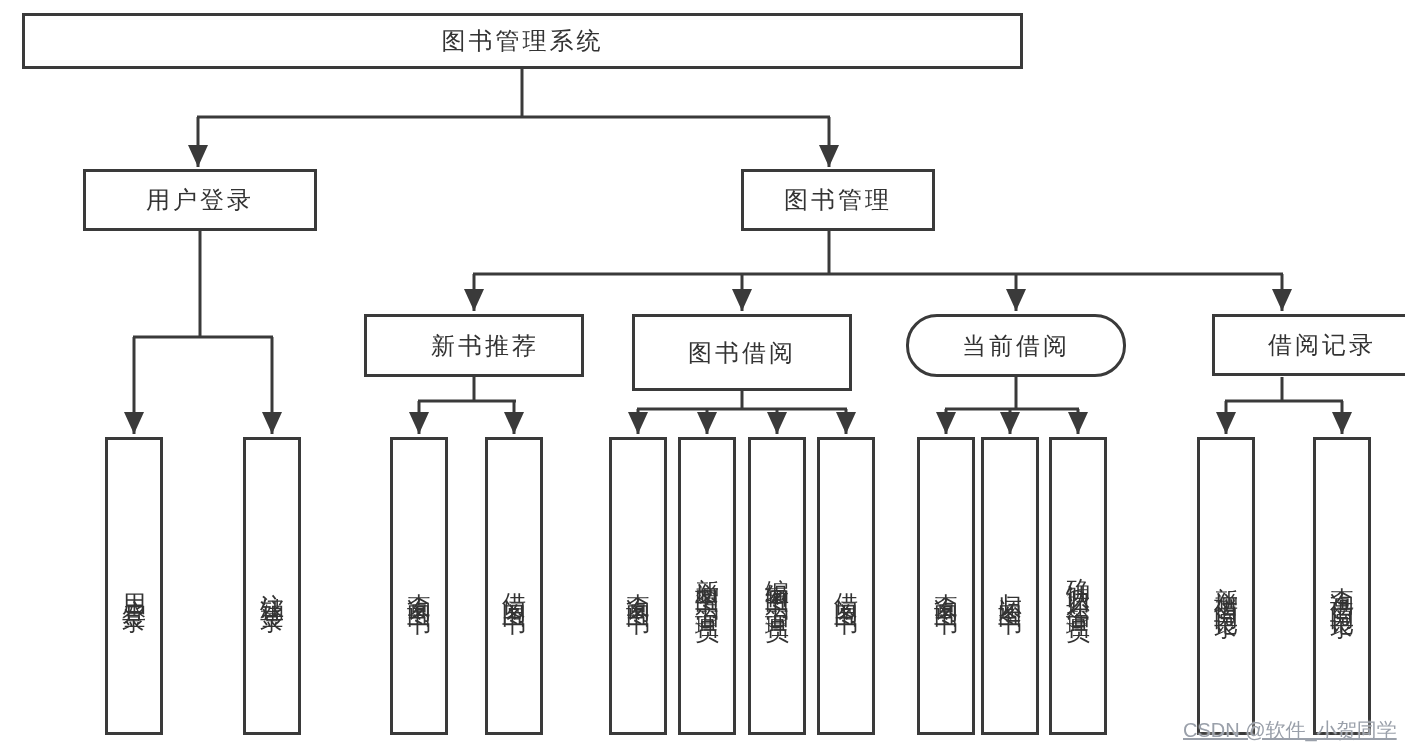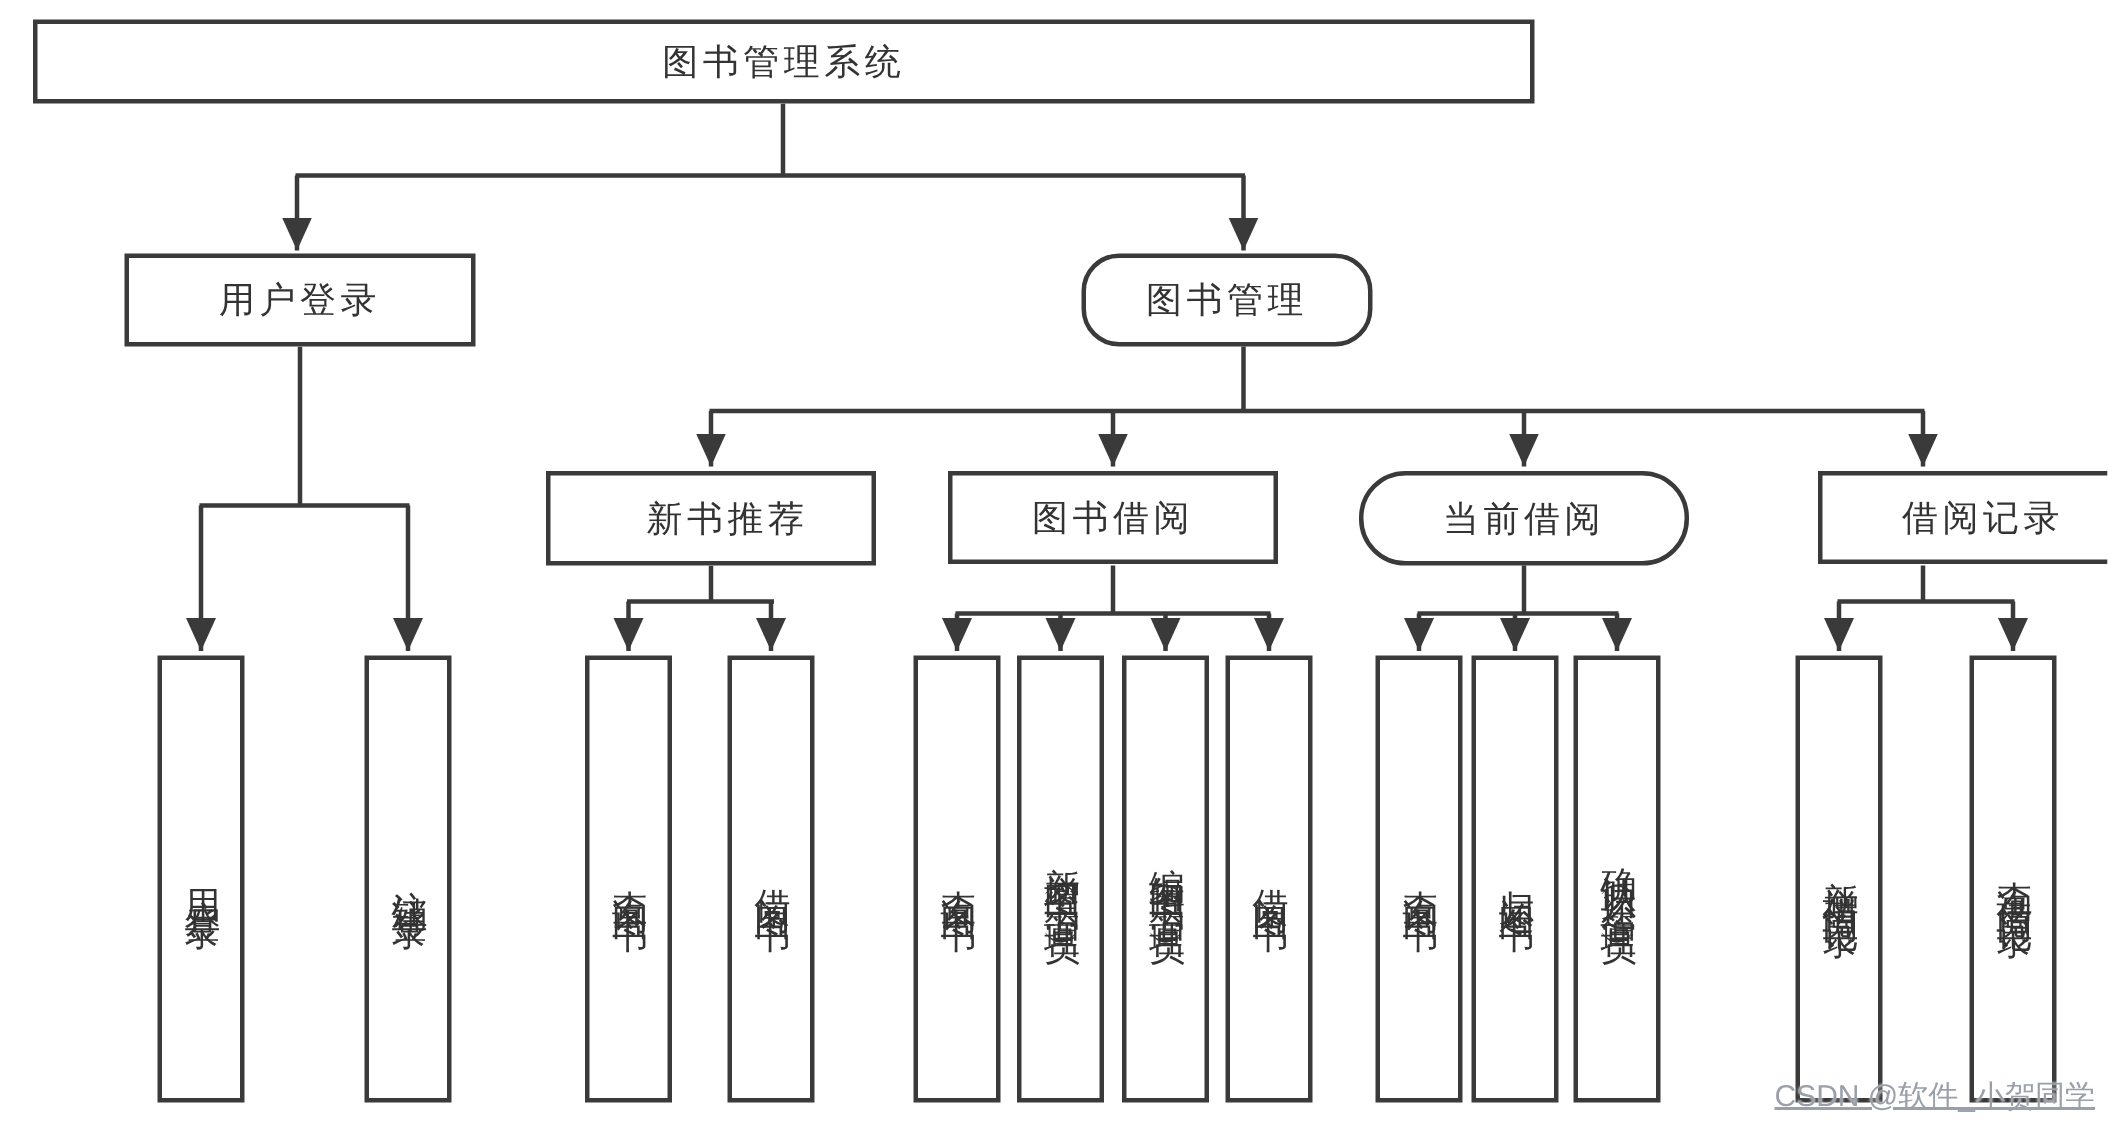--- a/index.html
+++ b/index.html
@@ -13,23 +13,23 @@
     border:3px solid #3a3a3a;display:flex;align-items:center;justify-content:center;
   }
   .node .lab{font-size:24px;letter-spacing:3px;white-space:nowrap;color:#333333;}
   .leaf{top:437px;width:58px;height:298px;}
   .leaf .lab{
     writing-mode:vertical-rl;text-orientation:mixed;
     letter-spacing:6px;line-height:1.0;white-space:normal;
   }
   #p-root{left:22px;top:13px;width:1001px;height:56px;}
   #p-l2-0{left:83px;top:169px;width:234px;height:62px;}
-  #p-l2-1{left:721px;top:169px;width:194px;height:62px;border-radius:25px;}
+  #p-l2-1{left:741px;top:169px;width:194px;height:62px;}
   #p-l3-0{left:364px;top:314px;width:220px;height:63px;padding-left:22px;}
-  #p-l3-1{left:632px;top:314px;width:220px;height:62px;}
+  #p-l3-1{left:632px;top:314px;width:220px;height:77px;}
   #p-l3-2{left:906px;top:314px;width:220px;height:63px;border-radius:31px;}
   #p-l3-3{left:1212px;top:314px;width:220px;height:62px;}
   #p-leaf-0{left:105px;}
   #p-leaf-1{left:243px;}
   #p-leaf-2{left:390px;}
   #p-leaf-3{left:485px;}
   #p-leaf-4{left:609px;}
   #p-leaf-5{left:678px;}
   #p-leaf-6{left:748px;}
   #p-leaf-7{left:817px;}

